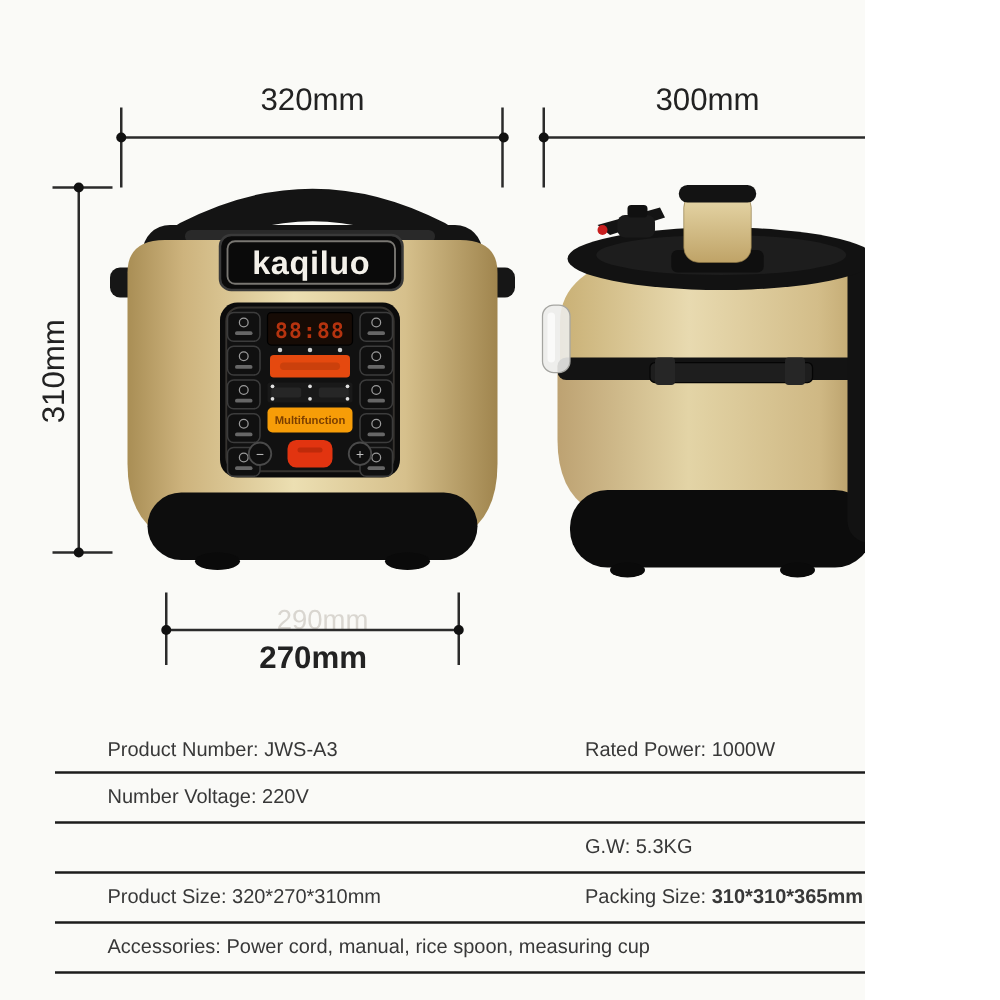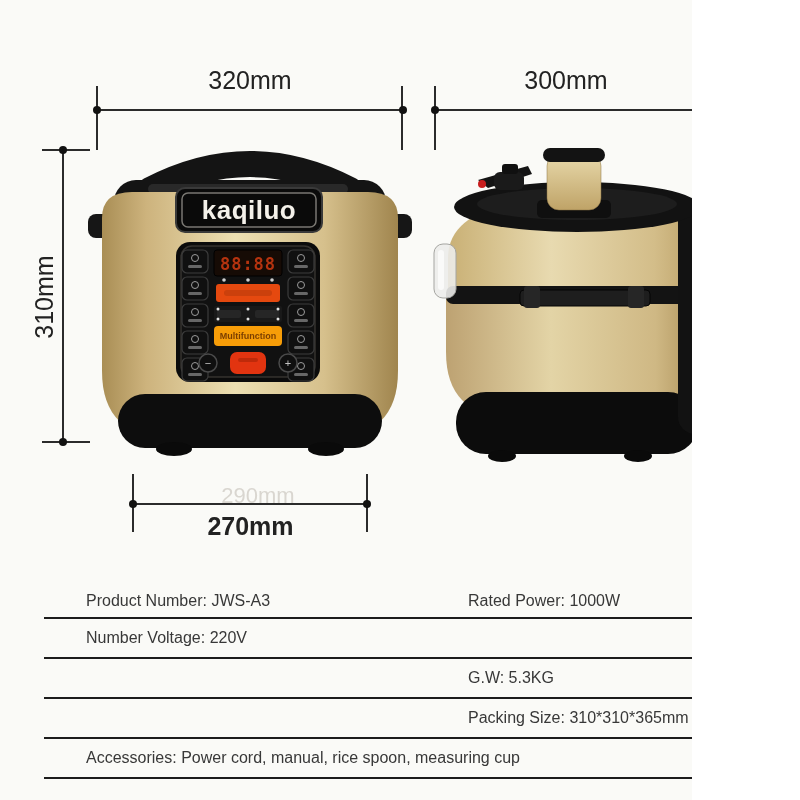--- a/index.html
+++ b/index.html
@@ -18,21 +18,21 @@
   .ghost{color:#d9d6d0;font-size:22px;transform:translate(-50%,-50%);}
 
   
   .spec-table{position:absolute;left:44px;top:585px;width:708px;}
   .spec-row{position:relative;height:38px;border-bottom:2px solid #1c1c1c;}
   .spec-row.first{height:32px;}
   .cell{position:absolute;top:50%;transform:translateY(-50%);white-space:nowrap;
         font-size:16px;color:#383838;}
   .cell.l{left:42px;}
   .cell.r{left:424px;}
-  .cell .bold{font-weight:400;}
+  .cell .bold{font-weight:700;}
 
   .photo{position:absolute;}
 </style>
 </head>
 <body>
 
 <div class="stage">
 
   <div class="dim-label" style="left:97px;top:66px;width:306px;">320mm</div>
   <div class="dim-bar-h" style="left:97px;top:109px;width:306px;"></div>
@@ -245,20 +245,21 @@
       <div class="cell l">Product Number: JWS-A3</div>
       <div class="cell r">Rated Power: 1000W</div>
     </div>
     <div class="spec-row">
       <div class="cell l">Number Voltage: 220V</div>
     </div>
     <div class="spec-row">
       <div class="cell r">G.W: 5.3KG</div>
     </div>
     <div class="spec-row">
+      <div class="cell l">Product Size: 320*270*310mm</div>
       <div class="cell r">
         <span>Packing Size:</span>
         <span class="bold">310*310*365mm</span>
       </div>
     </div>
     <div class="spec-row">
       <div class="cell l">Accessories: Power cord, manual, rice spoon, measuring cup</div>
     </div>
   </div>
 

